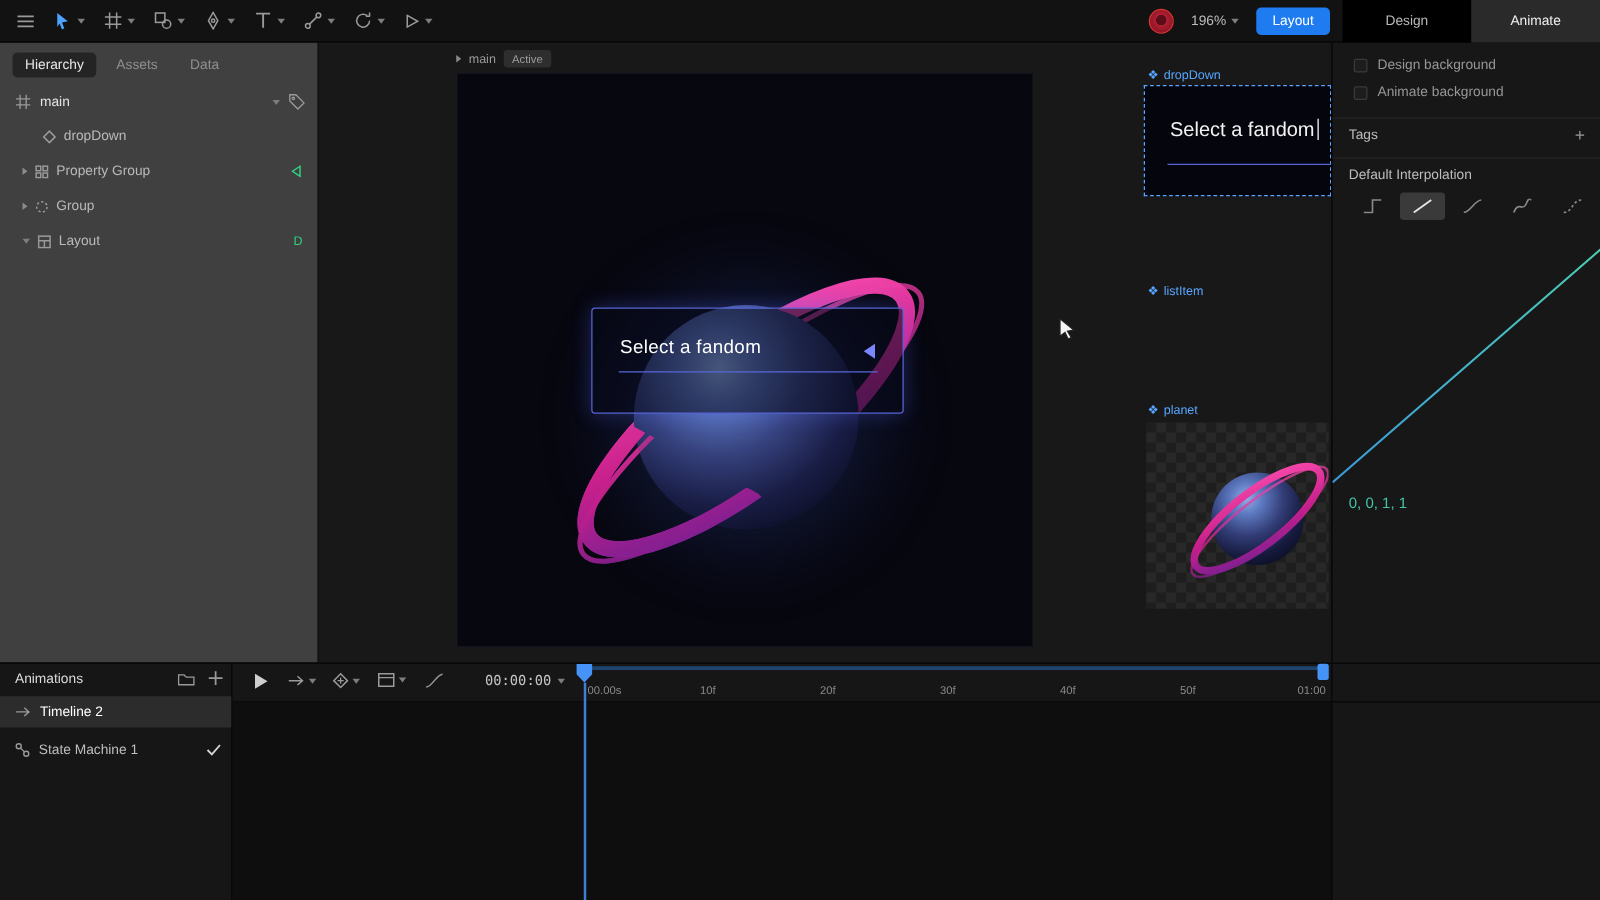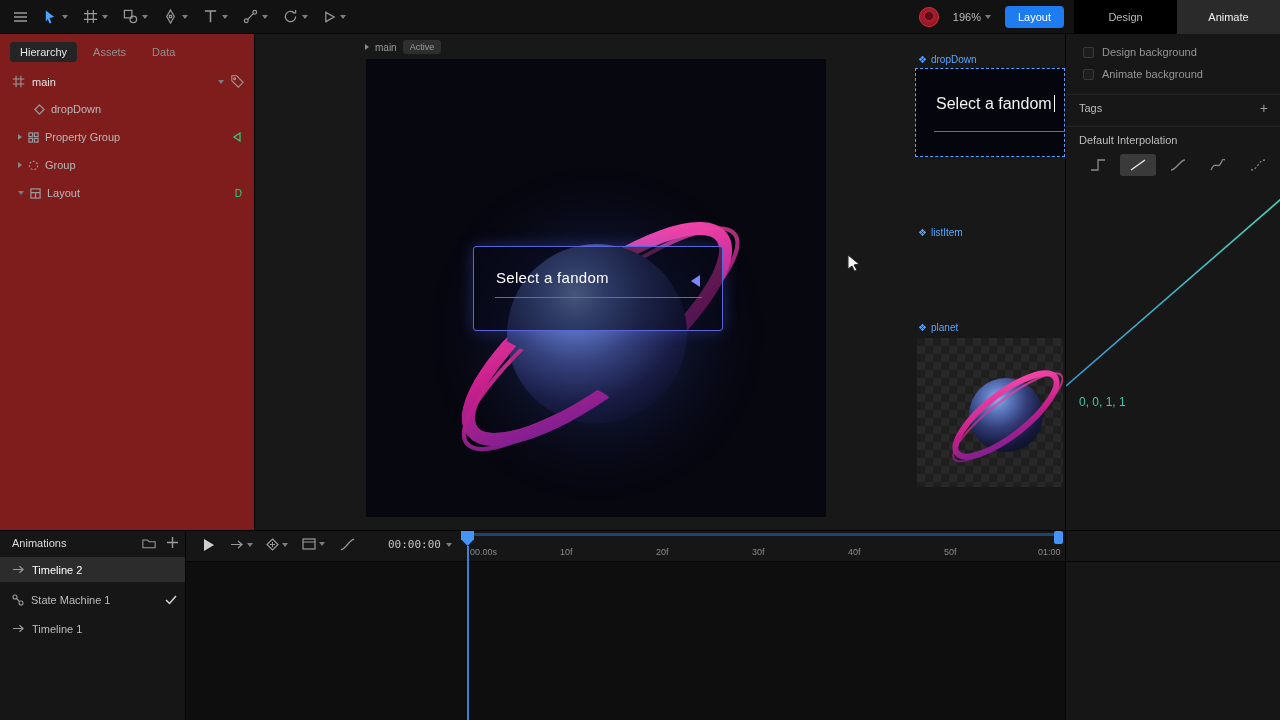--- a/index.html
+++ b/index.html
@@ -17,21 +17,21 @@
   .caret-r{width:0;height:0;border-top:3px solid transparent;border-bottom:3px solid transparent;border-left:4px solid #8a8a8a;display:inline-block}
   .tb-right{position:absolute;right:0;top:0;height:34px;display:flex;align-items:center}
   .avatar{width:20px;height:20px;border-radius:50%;background:radial-gradient(circle at 50% 45%,#5c0d18 30%,#b01f33 32%,#8f1626 70%);margin-right:14px;border:1px solid #d33}
   .zoom{display:flex;align-items:center;gap:4px;color:#bdbdbd;margin-right:14px}
   .export-btn{height:22px;padding:0 13px;background:#1f7bf0;color:#fff;border-radius:4px;
               display:flex;align-items:center;font-size:11px;margin-right:10px}
   .mode{width:103px;height:34px;display:flex;align-items:center;justify-content:center;font-size:11px}
   .mode.design{background:#000000;color:#b9b9b9}
   .mode.animate{background:#2a2a2a;color:#f0f0f0}
   
-  .left-panel{position:absolute;left:0;top:34px;width:255px;height:496px;background:#7f1d1d;border-right:1px solid #040404;z-index:20}
+  .left-panel{position:absolute;left:0;top:34px;width:255px;height:496px;background:#404040;border-right:1px solid #040404;z-index:20}
   .panel-tabs{display:flex;align-items:center;gap:6px;padding:8px 10px 6px}
   .tab{padding:4px 10px;border-radius:4px;color:#8f8f8f}
   .tab.active{background:#242424;color:#e8e8e8}
   .root-row{display:flex;align-items:center;gap:7px;padding:7px 10px 7px 12px;color:#e3e3e3}
   .tree-row{display:flex;align-items:center;gap:6px;height:28px;color:#b9b9b9;position:relative;padding-right:10px}
   .tlabel{flex:0 1 auto}
   .badge-right{position:absolute;right:12px;display:flex;align-items:center}
   .grn{color:#2fd180;font-size:10px}
   
   .canvas{position:absolute;left:255px;top:34px;width:810px;height:496px;background:#181818;overflow:hidden;z-index:10}
@@ -398,26 +398,20 @@
       <svg width="12" height="12" viewBox="0 0 12 12">
           <circle cx="3" cy="3" r="2" fill="none" stroke="#9a9a9a" stroke-width="1.1"></circle>
           <circle cx="9" cy="9" r="2" fill="none" stroke="#9a9a9a" stroke-width="1.1"></circle>
           <path d="M4.5 4.5l3 3" stroke="#9a9a9a" stroke-width="1.1"></path>
         </svg>
       <span>State Machine 1</span>
       <svg class="abs" style="left:165px;top:8px" width="12" height="10" viewBox="0 0 12 10">
           <path d="M1 5l3.5 3.5L11 1" fill="none" stroke="#d5d5d5" stroke-width="1.5"></path>
         </svg>
     </div>
-    <div class="anim-row" style="top:85px">
-      <svg width="13" height="9" viewBox="0 0 14 9">
-          <path d="M1 4.5h10M8 1l4 3.5-4 3.5" fill="none" stroke="#9a9a9a" stroke-width="1.2"></path>
-        </svg>
-      <span>Timeline 1</span>
-    </div>
 
     <svg class="abs" style="left:203px;top:7px" width="12" height="14" viewBox="0 0 12 14">
         <path d="M1 1l10 6-10 6z" fill="#cfcfcf"></path>
       </svg>
     <div class="abs" style="left:230px;top:9px;display:flex;align-items:center;gap:3px">
       <svg width="14" height="9" viewBox="0 0 14 9">
           <path d="M1 4.5h10M8 1l4 3.5-4 3.5" fill="none" stroke="#9a9a9a" stroke-width="1.2"></path>
         </svg>
       <span class="caret-d"></span>
     </div>

